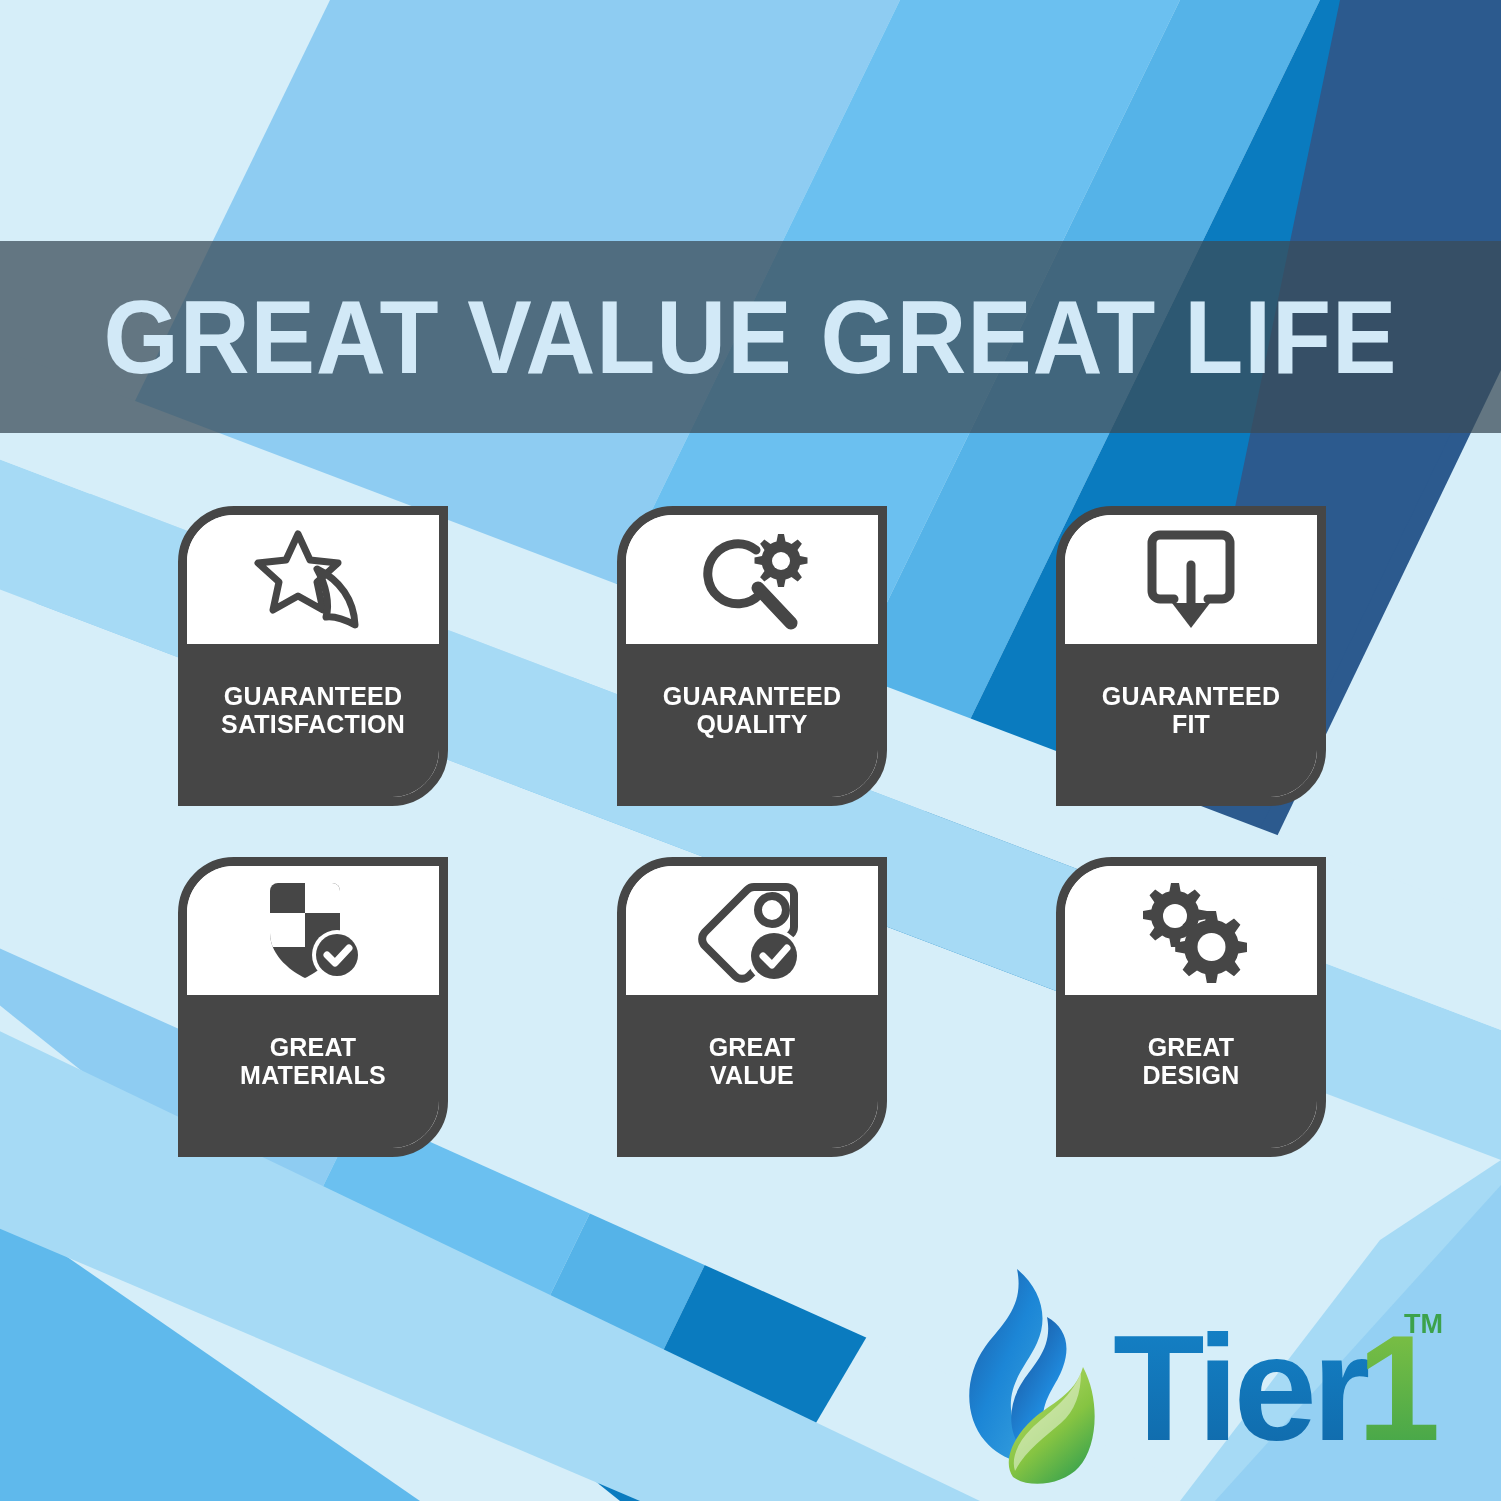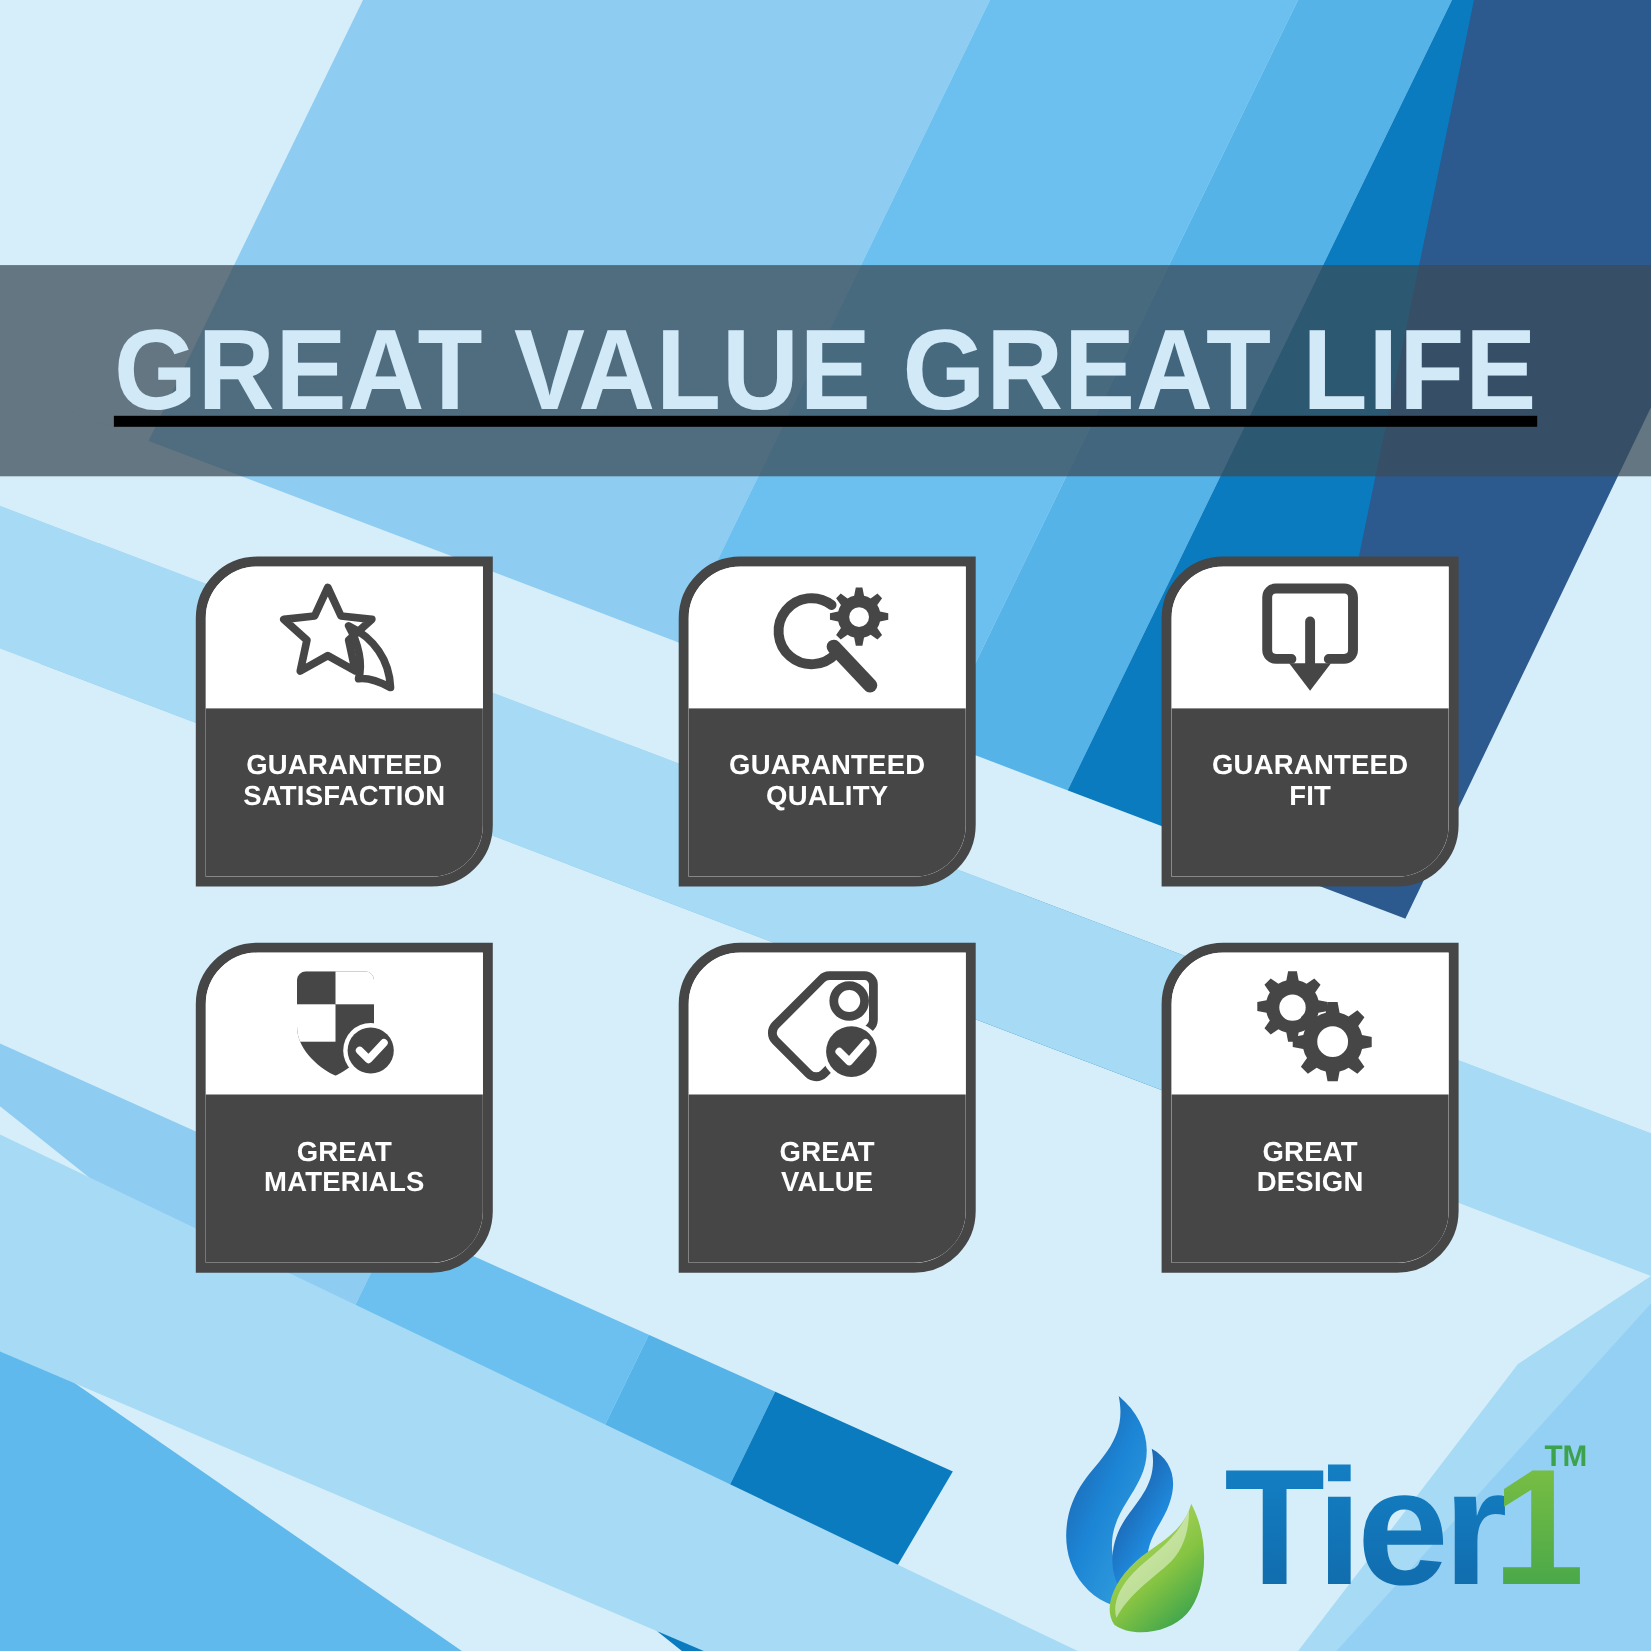--- a/index.html
+++ b/index.html
@@ -29,21 +29,20 @@
   #headline-banner {
     position: absolute;
     left: 0;
     top: 241px;
     width: 1501px;
     height: 192px;
     background: rgba(58, 76, 88, 0.74);
     display: flex;
     align-items: center;
     z-index: 5;
-    text-decoration: underline;
   }
   #headline-text {
     width: 100%;
     text-align: center;
     color: #D2E9F7;
     font-family: "Liberation Sans Narrow", "Liberation Sans", sans-serif;
     font-weight: 700;
     font-size: 104px;
     line-height: 1;
     letter-spacing: 1px;

